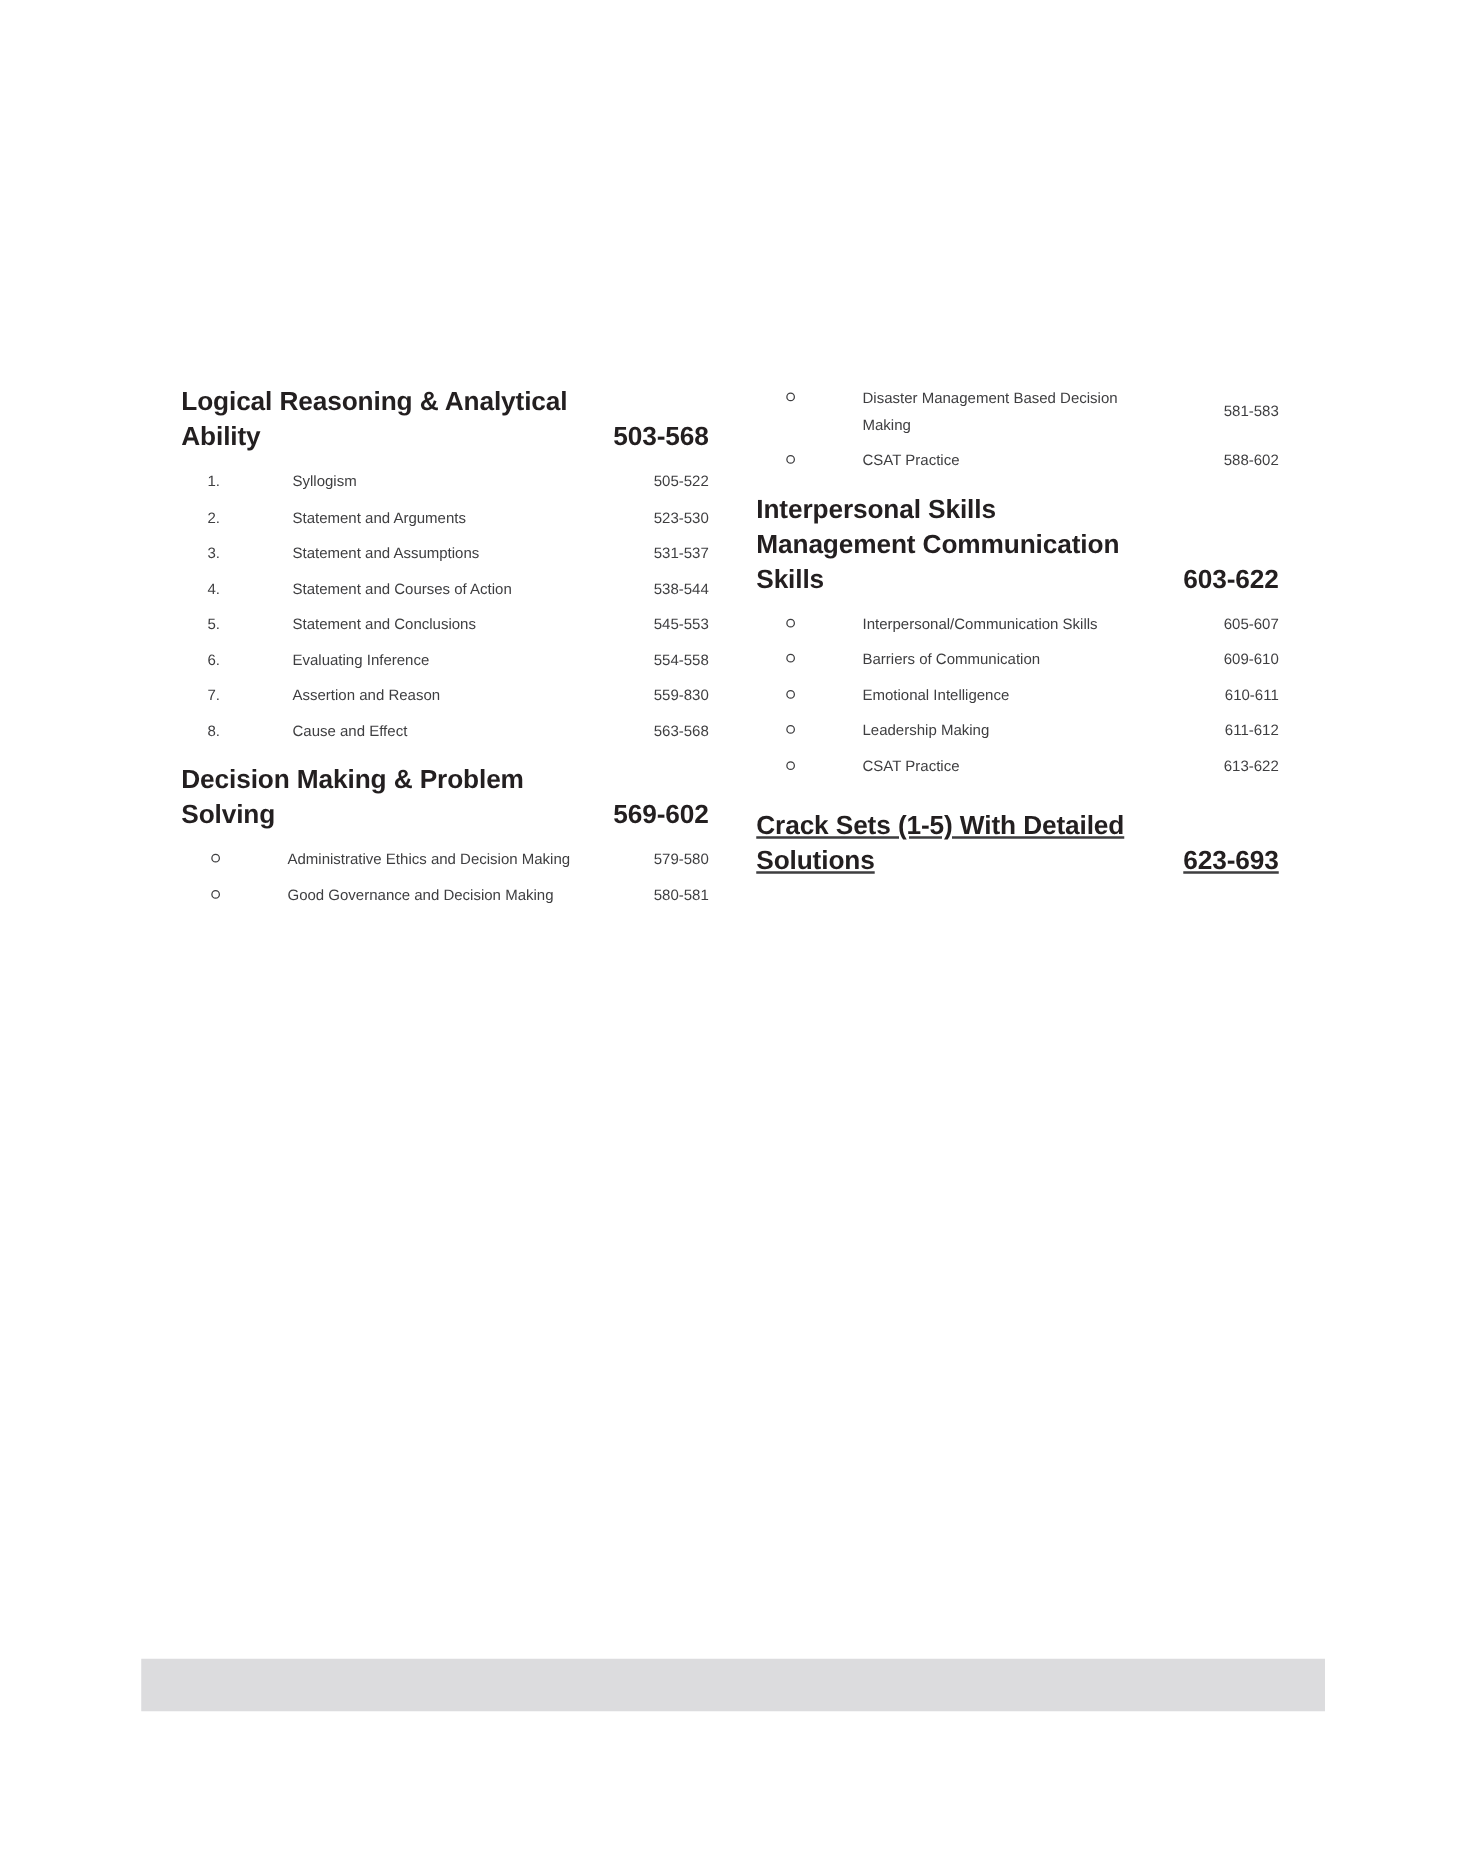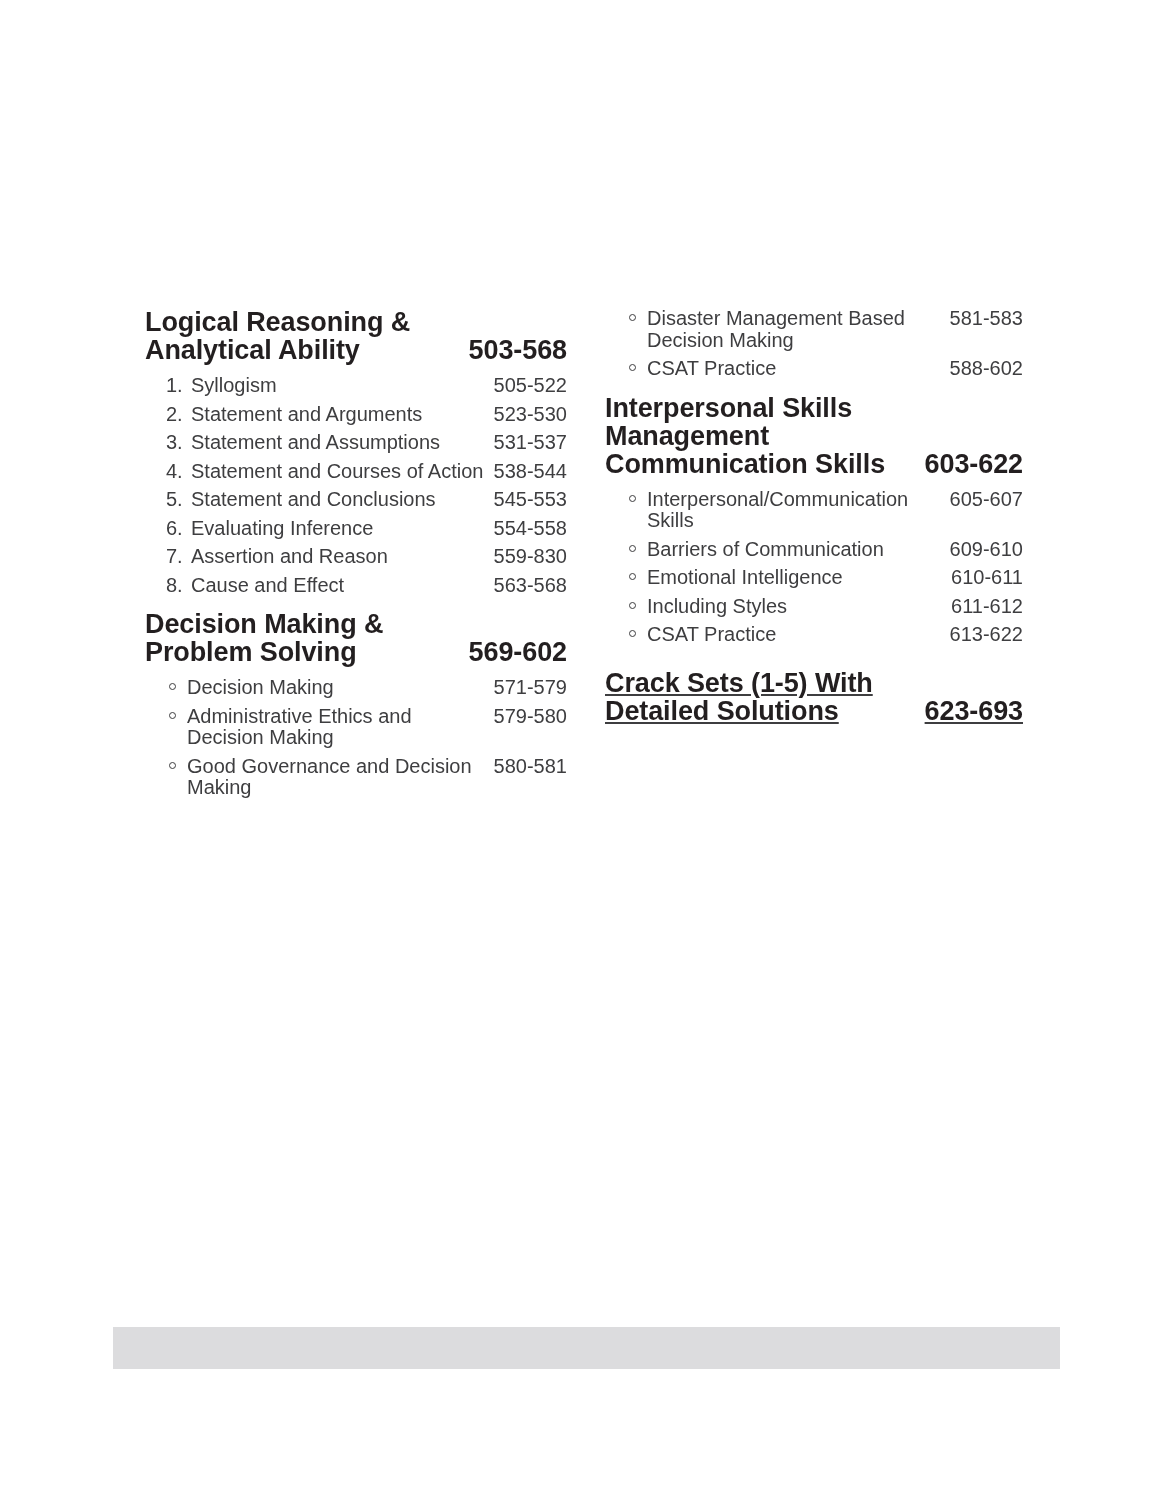--- a/index.html
+++ b/index.html
@@ -15,31 +15,31 @@
   .col { position: absolute; top: 308px; }
   .col-left  { left: 145px; width: 422px; }
   .col-right { left: 605px; width: 418px; }
 
   .section { margin-top: 0; }
   .section + .section { margin-top: 14px; }
   .section.crack { margin-top: 23px; text-decoration: underline; }
 
   .section-heading {
     display: flex;
-    font-size: 27px; line-height: 28px; font-weight: 700;
+    font-size: 21px; line-height: 28px; font-weight: 700;
     color: #231f20; letter-spacing: -0.1px;
   }
   .h-title { max-width: 322px; }
   .h-pages { flex: 1 1 auto; text-align: right; align-self: flex-end; white-space: nowrap; }
 
   .toc-list { list-style: none; margin-top: 11px; }
   .toc-row {
-    display: flex; align-items: flex-start;
+    display: flex; align-items: center;
     margin-bottom: 7px;
-    font-size: 20px; line-height: 21.5px; color: #3e3e40;
+    font-size: 12px; line-height: 21.5px; color: #3e3e40; gap: 43px;
   }
   .row-num { flex: 0 0 25px; margin-left: 21px; align-self: flex-start; }
   .bullet-cell { flex: 0 0 18px; margin-left: 24px; align-self: flex-start; padding-top: 6px; }
   .bullet-circle {
     display: block; width: 7px; height: 7px;
     border: 1.6px solid #3e3e40; border-radius: 50%;
   }
   .row-label { flex: 1 1 auto; padding-right: 10px; }
   .row-pages { flex: 0 0 auto; white-space: nowrap; }
 
@@ -108,27 +108,20 @@
     <div class="section">
       <h2 class="section-heading">
         <span class="h-title">Decision Making &amp; Problem Solving</span>
         <span class="h-pages">569-602</span>
       </h2>
       <ul class="toc-list">
         <li class="toc-row">
           <span class="bullet-cell">
               <span class="bullet-circle"></span>
             </span>
-          <span class="row-label">Decision Making</span>
-          <span class="row-pages">571-579</span>
-        </li>
-        <li class="toc-row">
-          <span class="bullet-cell">
-              <span class="bullet-circle"></span>
-            </span>
           <span class="row-label">Administrative Ethics and Decision Making</span>
           <span class="row-pages">579-580</span>
         </li>
         <li class="toc-row">
           <span class="bullet-cell">
               <span class="bullet-circle"></span>
             </span>
           <span class="row-label">Good Governance and Decision Making</span>
           <span class="row-pages">580-581</span>
         </li>
@@ -182,21 +175,21 @@
           <span class="bullet-cell">
               <span class="bullet-circle"></span>
             </span>
           <span class="row-label">Emotional Intelligence</span>
           <span class="row-pages">610-611</span>
         </li>
         <li class="toc-row">
           <span class="bullet-cell">
               <span class="bullet-circle"></span>
             </span>
-          <span class="row-label">Including Styles</span>
+          <span class="row-label">Leadership Making</span>
           <span class="row-pages">611-612</span>
         </li>
         <li class="toc-row">
           <span class="bullet-cell">
               <span class="bullet-circle"></span>
             </span>
           <span class="row-label">CSAT Practice</span>
           <span class="row-pages">613-622</span>
         </li>
       </ul>

